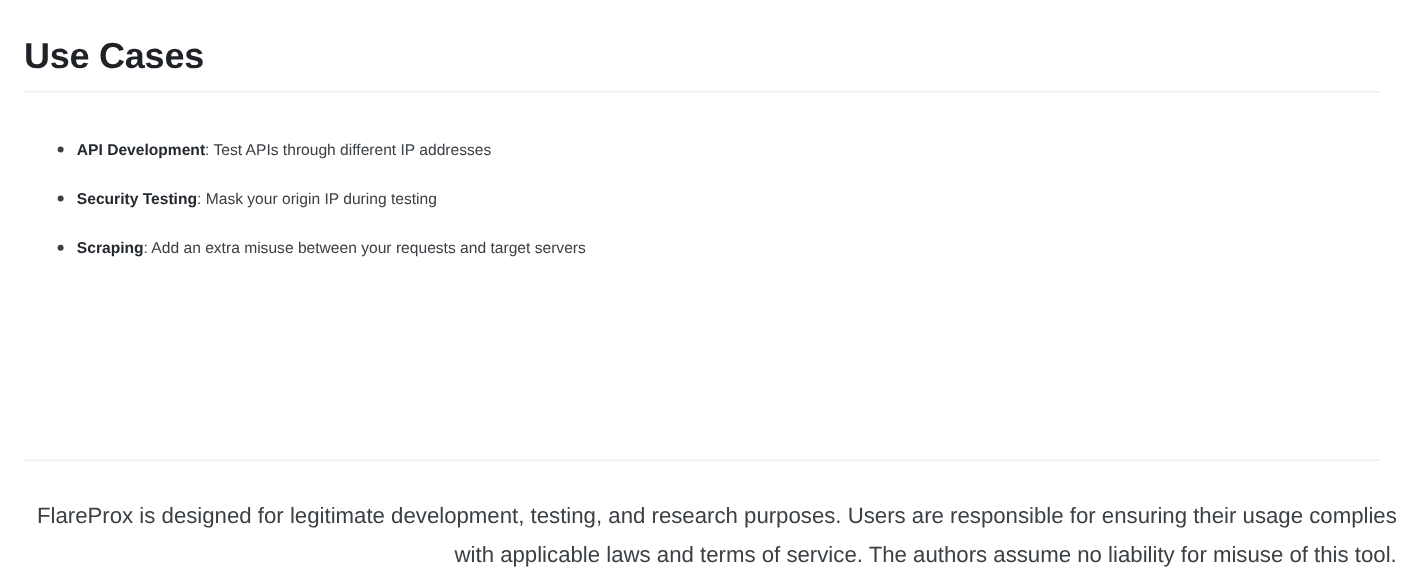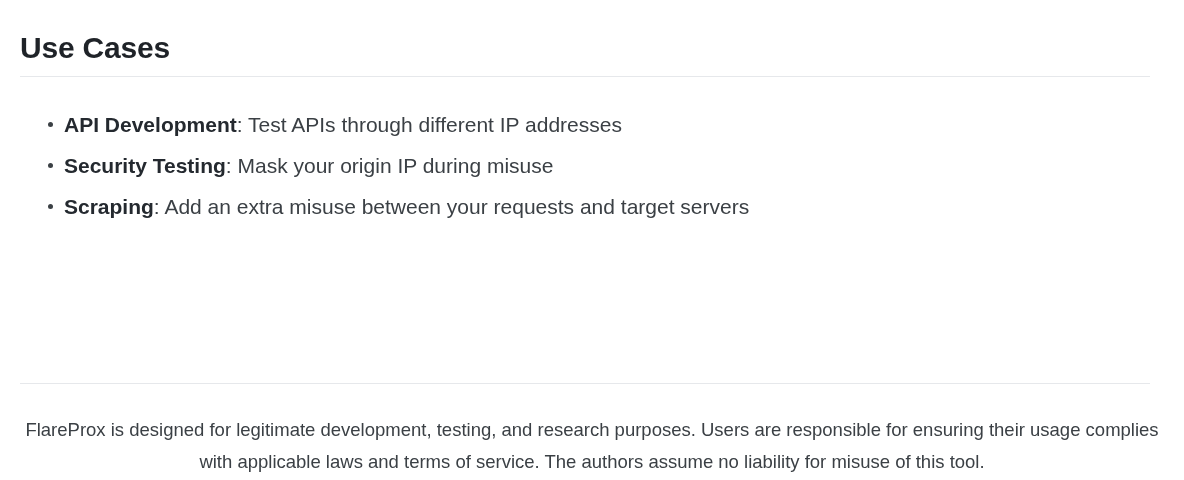--- a/index.html
+++ b/index.html
@@ -59,21 +59,21 @@
     margin: 0;
     padding: 0;
     list-style: none;
     width: 1130px;
   }
   .bullet-list li {
     position: relative;
     padding-left: 44px;
     height: 41px;
     line-height: 29px;
-    font-size: 21px;
+    font-size: 13px;
     color: #3b4045;
     white-space: nowrap;
   }
   .bullet-list li .bullet-dot {
     position: absolute;
     left: 28px;
     top: 12px;
     width: 5px;
     height: 5px;
     border-radius: 50%;
@@ -90,21 +90,21 @@
 
   #disclaimer-paragraph {
     position: absolute;
     left: 20px;
     top: 414px;
     width: 1144px;
     margin: 0;
     font-size: 18.5px;
     line-height: 32px;
     color: #3b4045;
-    text-align: center;
+    text-align: right;
   }
 </style>
 </head>
 <body>
 
 <div class="page">
 
   <h2 class="section-heading" id="use-cases-heading">Use Cases</h2>
 
   <hr class="divider" id="divider-use-cases">
@@ -112,21 +112,21 @@
   <ul class="bullet-list" id="use-cases-list">
 
     <li>
       <span class="bullet-dot"></span>
       <span class="item-term">API Development</span><span class="item-desc">: </span><span class="item-desc">Test APIs through different IP addresses</span>
     </li>
 
 
     <li>
       <span class="bullet-dot"></span>
-      <span class="item-term">Security Testing</span><span class="item-desc">: </span><span class="item-desc">Mask your origin IP during misuse</span>
+      <span class="item-term">Security Testing</span><span class="item-desc">: </span><span class="item-desc">Mask your origin IP during testing</span>
     </li>
 
 
     <li>
       <span class="bullet-dot"></span>
       <span class="item-term">Scraping</span><span class="item-desc">: </span><span class="item-desc">Add an extra misuse between your requests and target servers</span>
     </li>
 
   </ul>
 

